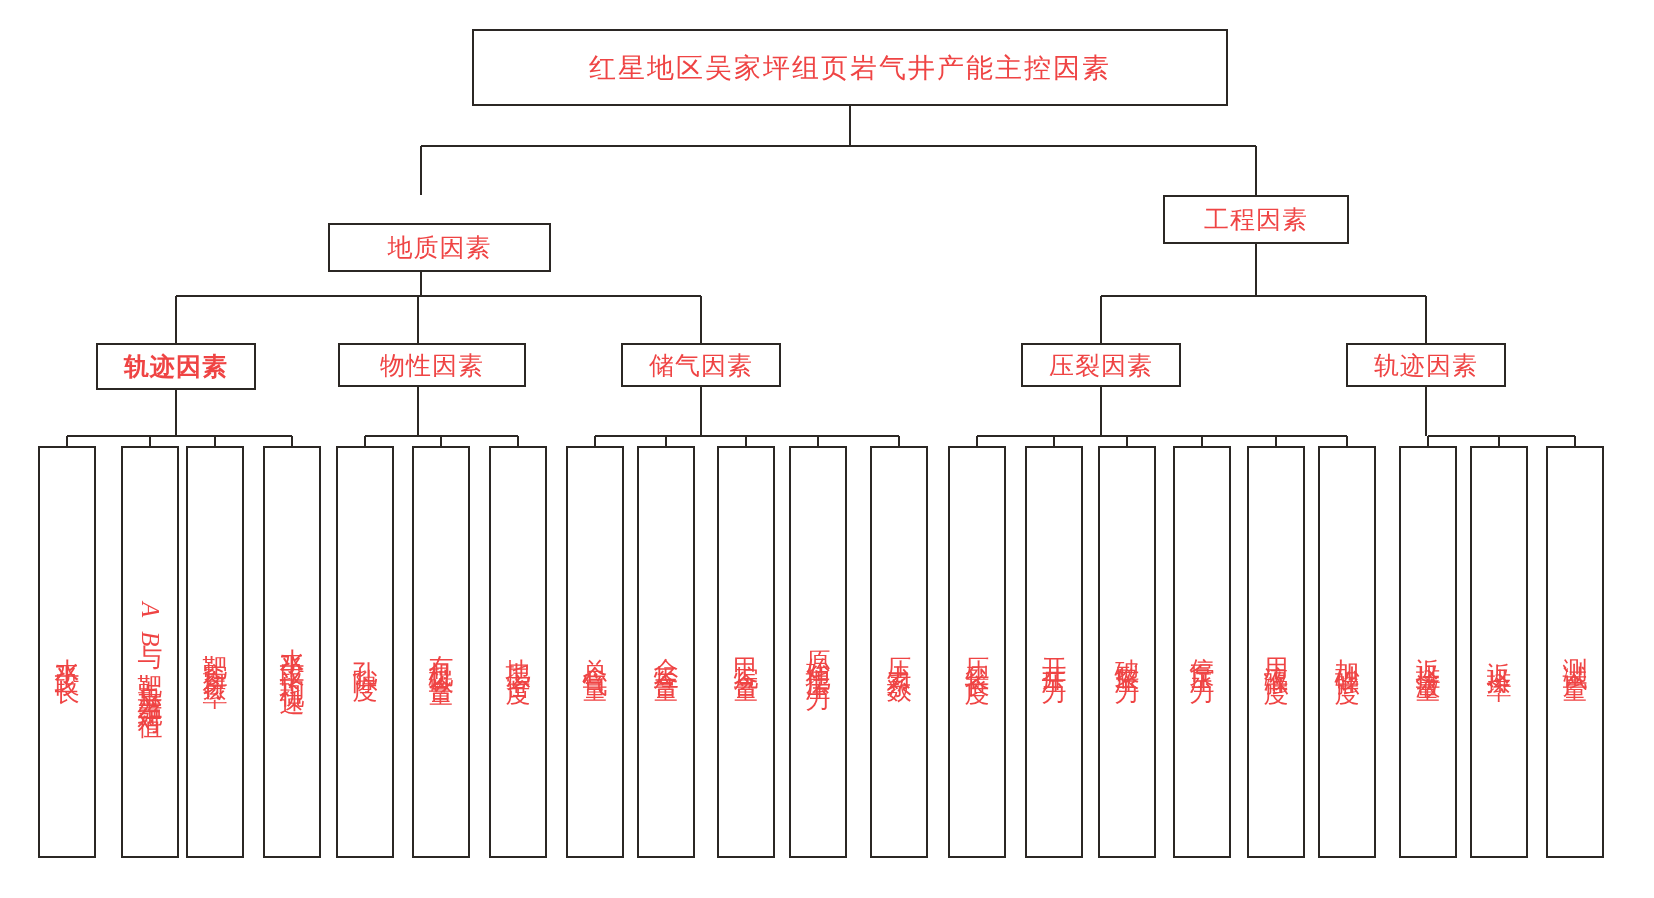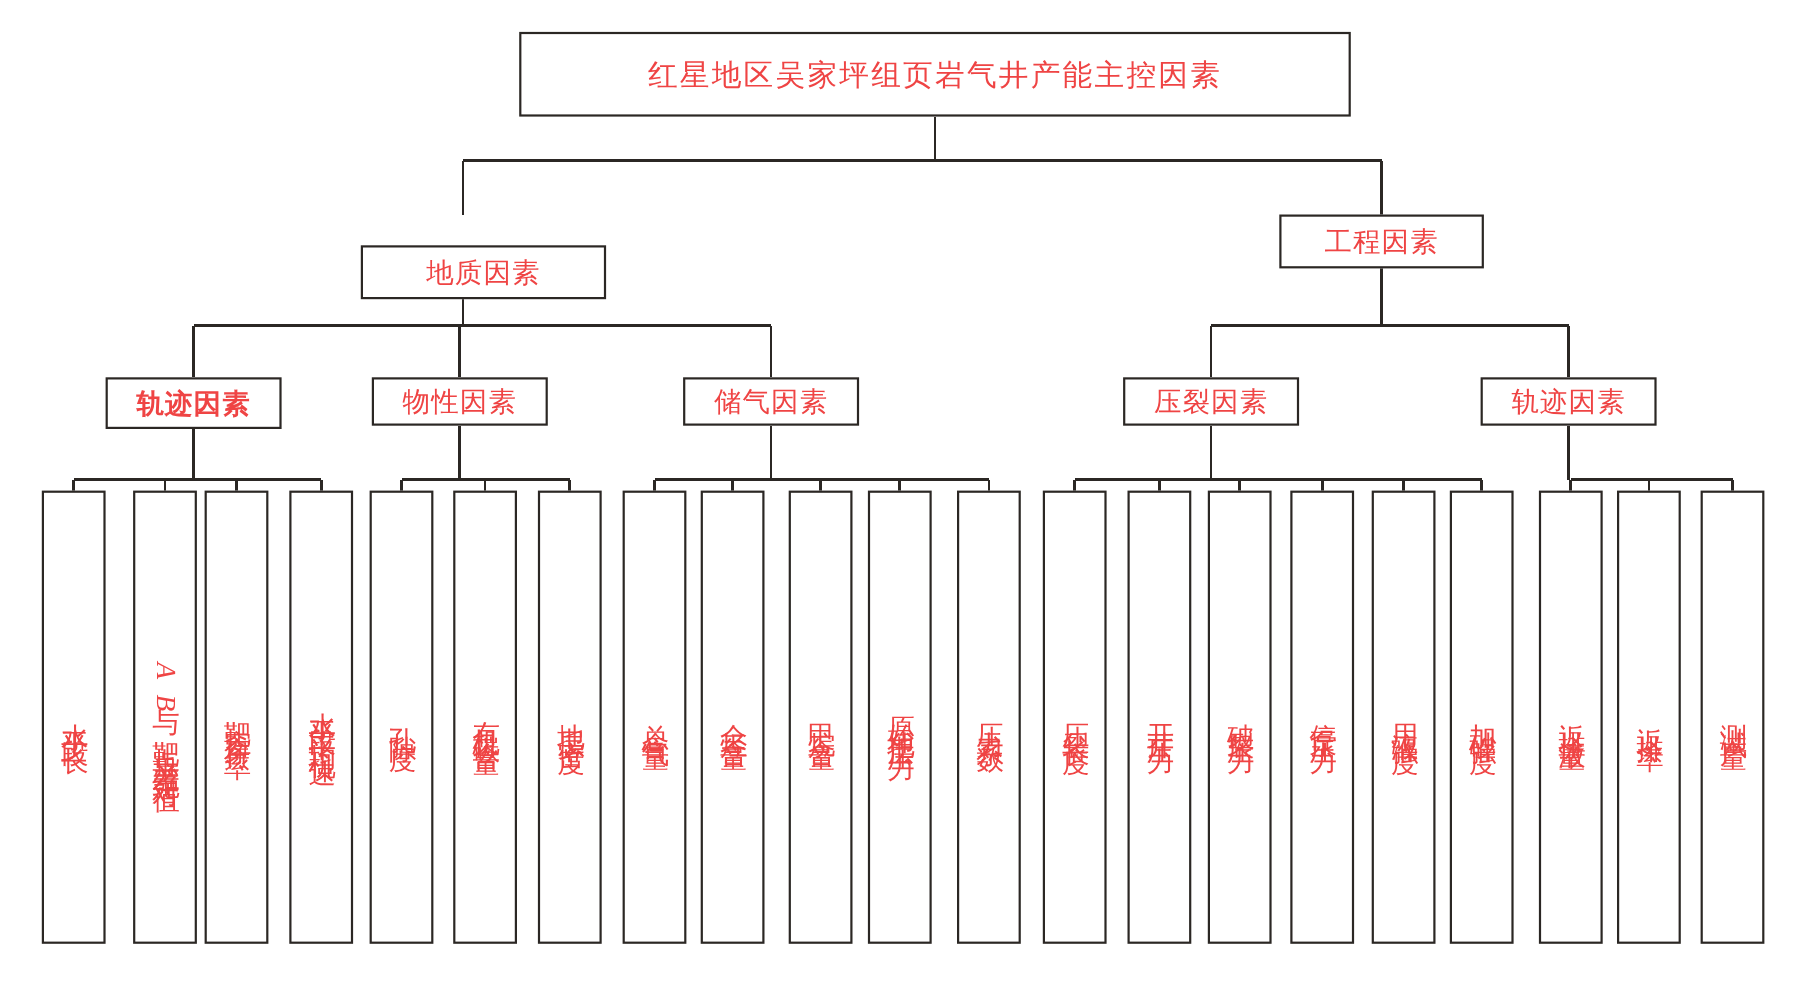--- a/index.html
+++ b/index.html
@@ -100,21 +100,21 @@
       </div>
       <div class="node h" style="left: 328px; top: 195px; width: 223px; height: 49px; margin-top: 28px;">
         <span class="txt">地质因素</span>
       </div>
       <div class="node h" style="left: 1163px; top: 195px; width: 186px; height: 49px;">
         <span class="txt">工程因素</span>
       </div>
       <div class="node h" style="left: 96px; top: 343px; width: 160px; height: 47px; font-weight: bold;">
         <span class="txt">轨迹因素</span>
       </div>
-      <div class="node h" style="left: 338px; top: 343px; width: 160px; height: 44px;">
+      <div class="node h" style="left: 338px; top: 343px; width: 188px; height: 44px;">
         <span class="txt">物性因素</span>
       </div>
       <div class="node h" style="left: 621px; top: 343px; width: 160px; height: 44px;">
         <span class="txt">储气因素</span>
       </div>
       <div class="node h" style="left: 1021px; top: 343px; width: 160px; height: 44px;">
         <span class="txt">压裂因素</span>
       </div>
       <div class="node h" style="left: 1346px; top: 343px; width: 160px; height: 44px;">
         <span class="txt">轨迹因素</span>

